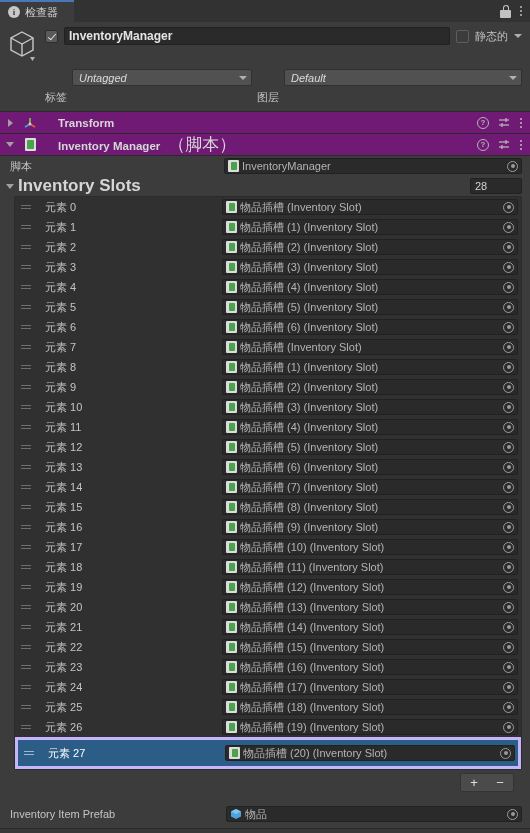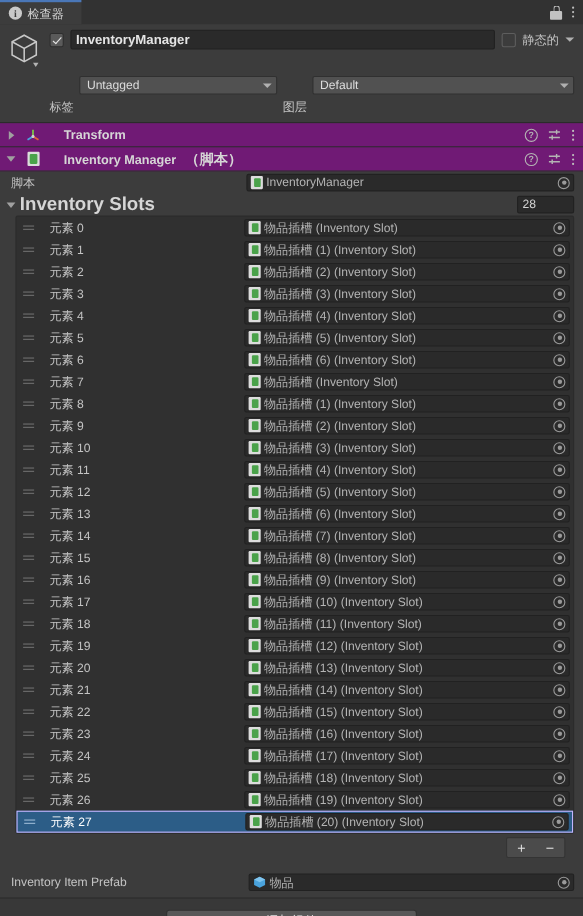--- a/index.html
+++ b/index.html
@@ -92,21 +92,21 @@
   .static-lbl { font-size: 11px; color: #c4c4c4; white-space: nowrap; }
   .caret-dn {
     width: 0; height: 0; border-left: 4px solid transparent;
     border-right: 4px solid transparent; border-top: 4px solid #b0b0b0;
   }
   .go-row2 { display: flex; align-items: center; gap: 5px; }
   .fld-label { color: #c4c4c4; white-space: nowrap; font-size: 11px; margin-top: 40px; }
   .dropdown {
     height: 17px; background: #515151; border: 1px solid #303030;
     border-radius: 2px; display: flex; align-items: center;
-    padding: 0 4px 0 6px; color: #dcdcdc; font-size: 11px;
+    padding: 0 4px 0 6px; color: #dcdcdc; font-size: 11px; font-style: italic;
   }
   .dropdown .arrow { margin-left: auto; }
   .dd-tag { width: 180px; }
   .dd-layer { flex: 1; }
 
   
   .comp-header {
     height: 22px; background: #701a75;
     border-bottom: 1px solid #2a2a2a;
     display: flex; align-items: center; padding: 0 8px 0 4px; gap: 6px;
@@ -115,21 +115,21 @@
     width: 12px; flex: 0 0 12px; display: flex;
     align-items: center; justify-content: center;
   }
   .tri-r { width: 0;height: 0;border-top: 4px solid transparent;border-bottom: 4px solid transparent;border-left: 5px solid #a0a0a0; }
   .tri-d { width: 0;height: 0;border-left: 4px solid transparent;border-right: 4px solid transparent;border-top: 5px solid #a0a0a0; }
   .comp-icon { width: 16px; flex: 0 0 16px; display: flex; align-items: center; justify-content: center; }
   .comp-title {
     font-weight: bold; font-size: 11.5px; color: #d6d6d6;
     margin-left: 14px; display: flex; align-items: baseline; gap: 8px;
   }
-  .comp-sub { font-weight: bold; font-size: 13px; color: #d6d6d6; }
+  .comp-sub { font-weight: normal; font-size: 17px; color: #d6d6d6; }
   .comp-tools { margin-left: auto; display: flex; align-items: center; gap: 9px; }
   .help-icon {
     width: 12px; height: 12px; border-radius: 50%;
     border: 1.5px solid #b4b4b4; color: #b4b4b4;
     font-size: 8px; font-weight: bold;
     display: flex; align-items: center; justify-content: center;
   }
   .preset-icon { width: 13px; height: 12px; }
 
   
@@ -186,21 +186,21 @@
   .list-wrap { padding: 0 8px 0 14px; }
   .list-box {
     background: #303030;
     border: 1px solid #2b2b2b;
     border-radius: 2px;
   }
   .list-row {
     height: 20px; display: flex; align-items: center;
     padding: 0 3px 0 5px; gap: 5px;
   }
-  .list-row.sel { background: #2c5d87; border: 1px solid #c4b5fd; height: 20px; }
+  .list-row.sel { background: #2c5d87; border: 3px solid #c4b5fd; height: 32px; }
   .drag-handle {
     width: 12px; flex: 0 0 12px; display: flex;
     flex-direction: column; gap: 2px; padding: 0 1px;
   }
   .drag-handle i { height: 1px; background: #6e6e6e; display: block; }
   .list-row.sel .drag-handle i { background: #9ab8d4; }
   .el-label { width: 180px; color: #c4c4c4; font-size: 11px; padding-left: 8px; }
   .list-row.sel .el-label { color: #ffffff; }
   .list-row .objfield { flex: 1; }
 

